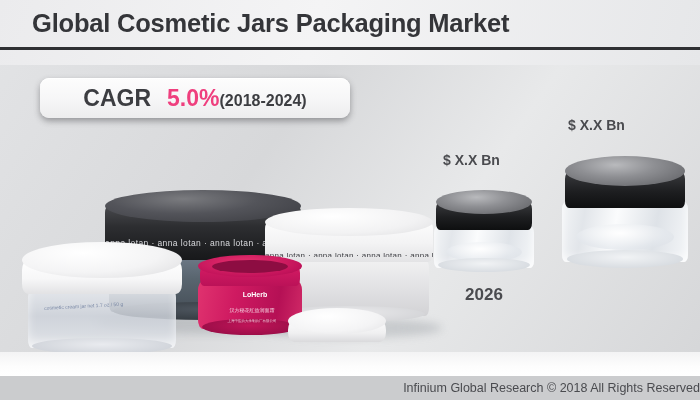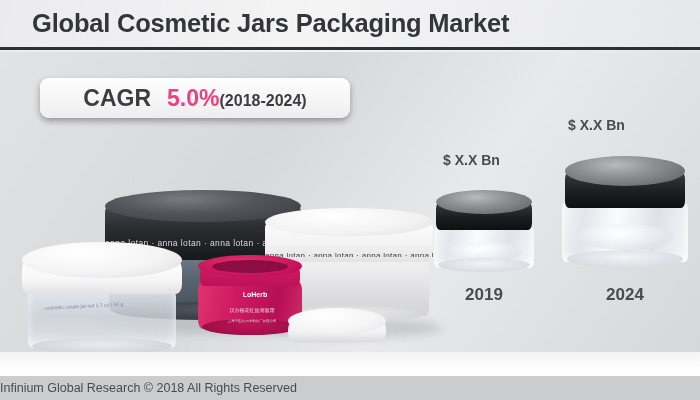--- a/index.html
+++ b/index.html
@@ -8,21 +8,21 @@
     font-family:"Liberation Sans", sans-serif;
     background:#dbdcde;
   }
   .infographic{
     position:relative;width:700px;height:400px;overflow:hidden;
     background:linear-gradient(125deg,#e3e4e6 0%,#d7d8da 38%,#e8e9ea 62%,#d4d5d7 100%);
   }
 
   
   .header{
-    position:absolute;left:0;top:0;width:700px;height:52px;
+    position:absolute;left:0;top:0;width:700px;height:65px;
     background:linear-gradient(105deg,#ebebed 0%,#f4f4f5 45%,#e6e7e9 100%);
     box-sizing:border-box;
   }
   .header-title{
     position:absolute;left:32px;top:9px;
     font-size:25.5px;font-weight:bold;color:#343539;
     letter-spacing:-0.2px;white-space:nowrap;
   }
   .header-rule{
     position:absolute;left:0;top:47px;width:700px;height:3px;
@@ -160,21 +160,21 @@
     text-align:center;white-space:nowrap;
   }
   .year-2017{left:432px;top:285px;width:104px;}
   .year-2024{left:560px;top:285px;width:130px;}
 
   
   .footer-gap{position:absolute;left:0;top:352px;width:700px;height:24px;
     background:linear-gradient(180deg,#f3f3f4 0%,#fdfdfd 60%,#ffffff 100%);}
   .footer{
     position:absolute;left:0;top:376px;width:700px;height:24px;
-    background:#cbccce;display:flex;align-items:center;justify-content:flex-start;
+    background:#cbccce;display:flex;align-items:center;justify-content:flex-end;
   }
   .footer-text{font-size:12.5px;color:#4a4b4f;white-space:nowrap;}
 
   .shadow-soft{position:absolute;border-radius:50%;filter:blur(4px);
     background:rgba(120,124,132,.28);}
 </style>
 </head>
 <body>
 
 <div class="infographic">
@@ -243,32 +243,31 @@
   <div class="value-label value-2017">$ X.X Bn</div>
 
   <div class="cmp-jar jar-2017">
     <div class="cj-glass" style="left:2px;top:36px;width:100px;height:42px;"></div>
     <div class="cj-inner-dome" style="left:14px;top:52px;width:76px;height:20px;"></div>
     <div class="cj-base" style="left:6px;top:68px;width:92px;height:14px;"></div>
     <div class="cj-lid-side" style="left:4px;top:12px;width:96px;height:28px;"></div>
     <div class="cj-lid-top" style="left:4px;top:0px;width:96px;height:24px;"></div>
   </div>
 
-  <div class="year-label year-2017">2019</div>
+  <div class="year-label year-2017">2026</div>
 
   <div class="value-label value-2024">$ X.X Bn</div>
 
   <div class="cmp-jar jar-2024">
     <div class="cj-glass" style="left:2px;top:46px;width:126px;height:60px;"></div>
     <div class="cj-inner-dome" style="left:16px;top:68px;width:98px;height:26px;"></div>
     <div class="cj-base" style="left:7px;top:94px;width:116px;height:18px;"></div>
     <div class="cj-lid-side" style="left:5px;top:16px;width:120px;height:36px;"></div>
     <div class="cj-lid-top" style="left:5px;top:0px;width:120px;height:30px;"></div>
   </div>
 
-  <div class="year-label year-2024">2024</div>
 
   <div class="footer-gap"></div>
   <div class="footer">
     <span class="footer-text">Infinium Global Research © 2018 All Rights Reserved</span>
   </div>
 
 </div>
 
 </body></html>

